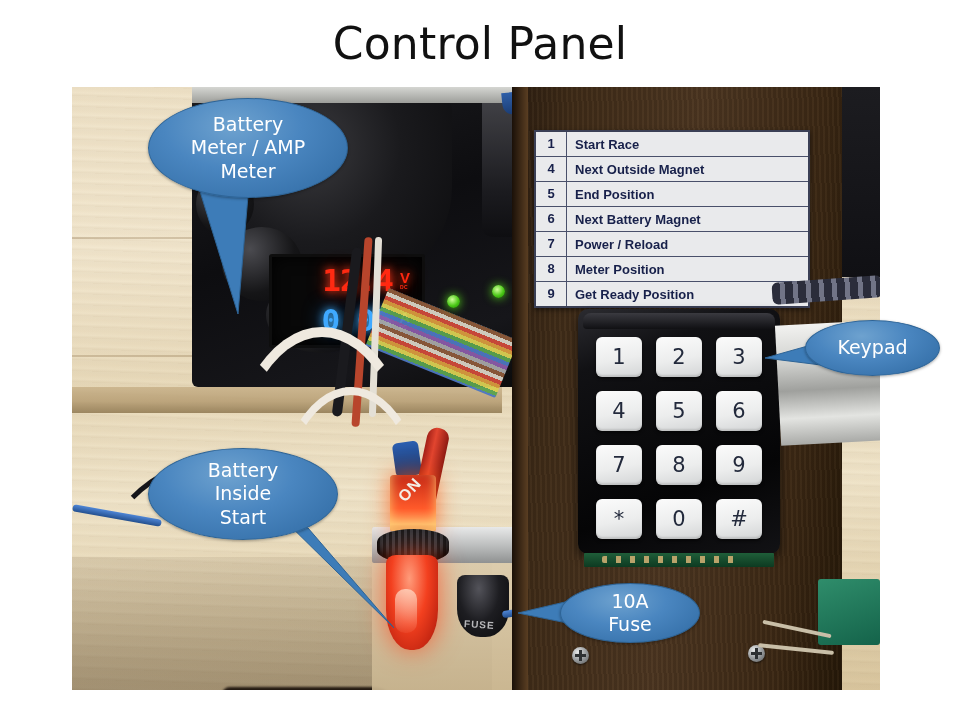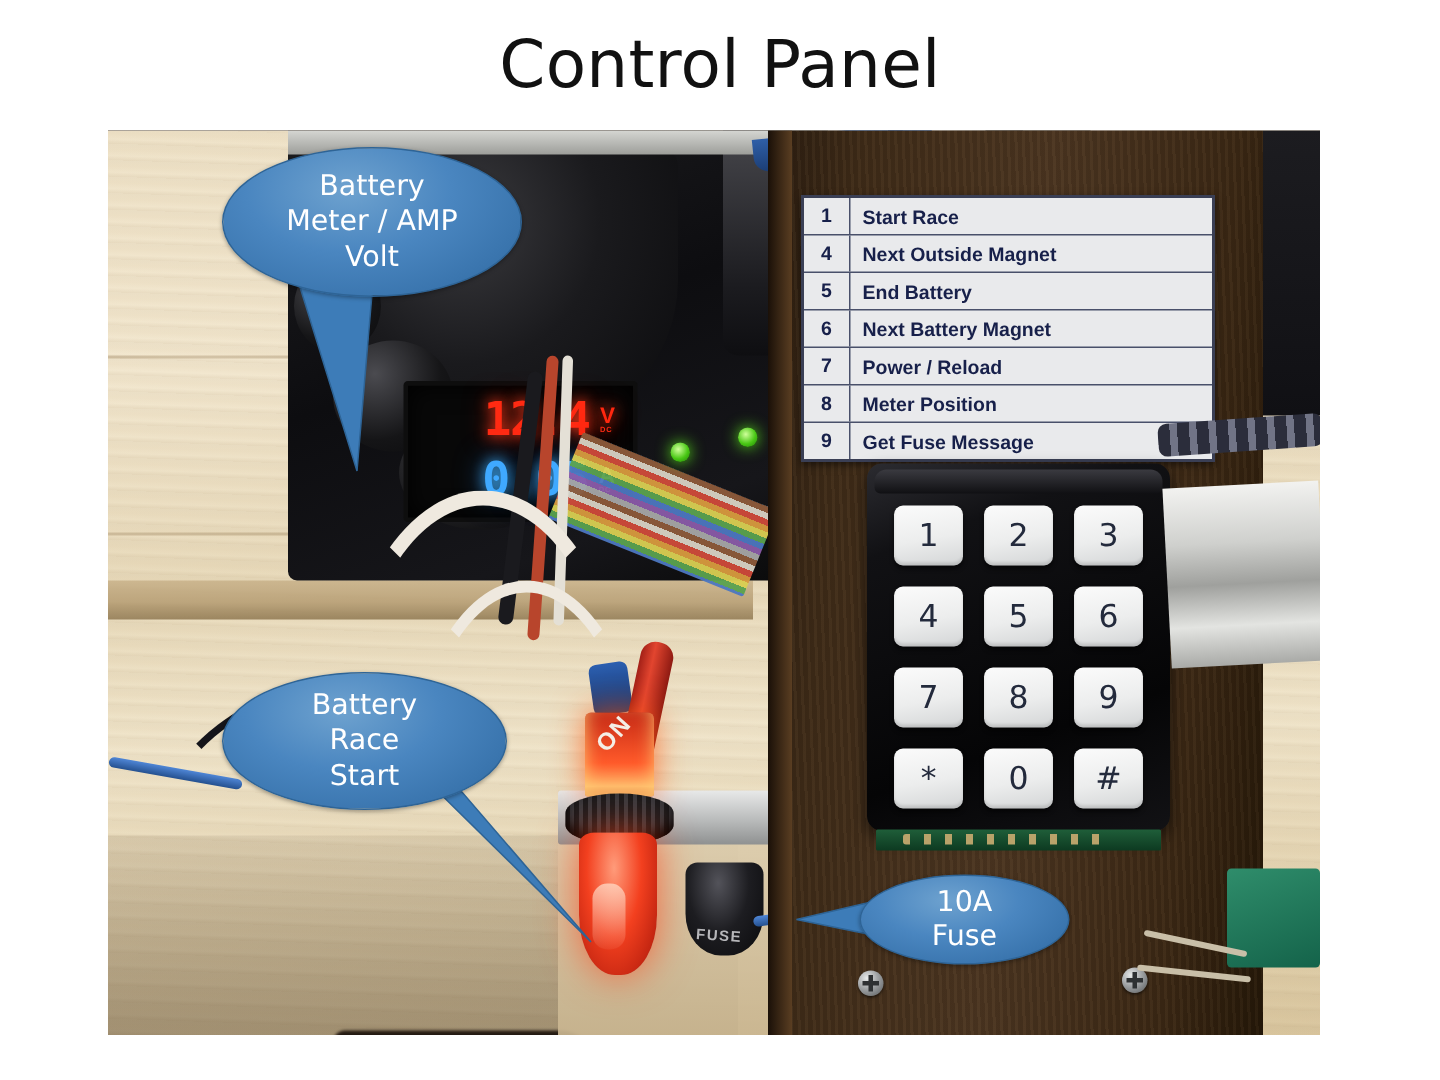--- a/index.html
+++ b/index.html
@@ -564,21 +564,21 @@
 
   #callout-meter { left: 148px; top: 98px; width: 200px; height: 100px; }
   #callout-meter .tail-svg { position: absolute; left: 40px; top: 70px; }
 
   #callout-switch { left: 148px; top: 448px; width: 190px; height: 92px; }
   #callout-switch .tail-svg { position: absolute; left: 120px; top: 58px; }
 
   #callout-keypad { left: 805px; top: 320px; width: 135px; height: 56px; }
   #callout-keypad .tail-svg { position: absolute; left: -42px; top: 18px; }
 
-  #callout-fuse { left: 573px; top: 583px; width: 140px; height: 60px; }
+  #callout-fuse { left: 560px; top: 583px; width: 140px; height: 60px; }
   #callout-fuse .tail-svg { position: absolute; left: -44px; top: 13px; }
 
   .tail-svg polygon { fill: #3d7cb8; stroke: #2e6496; stroke-width: 1; }
 </style>
 </head>
 <body>
 
 <div id="slide">
 
   <div id="slide-title">Control Panel</div>
@@ -657,37 +657,37 @@
       <div class="row">
         <div class="key">1</div>
         <div class="desc">Start Race</div>
       </div>
       <div class="row">
         <div class="key">4</div>
         <div class="desc">Next Outside Magnet</div>
       </div>
       <div class="row">
         <div class="key">5</div>
-        <div class="desc">End Battery</div>
+        <div class="desc">End Position</div>
       </div>
       <div class="row">
         <div class="key">6</div>
         <div class="desc">Next Battery Magnet</div>
       </div>
       <div class="row">
         <div class="key">7</div>
         <div class="desc">Power / Reload</div>
       </div>
       <div class="row">
         <div class="key">8</div>
         <div class="desc">Meter Position</div>
       </div>
       <div class="row">
         <div class="key">9</div>
-        <div class="desc">Get Fuse Message</div>
+        <div class="desc">Get Ready Position</div>
       </div>
     </div>
 
     <div id="keypad">
       <div class="bezel"></div>
       <div class="grid">
         <div class="key-btn">1</div>
         <div class="key-btn">2</div>
         <div class="key-btn">3</div>
         <div class="key-btn">4</div>
@@ -716,35 +716,43 @@
 
   </div>
 
   <div class="callout" id="callout-meter">
     <svg class="tail-svg" width="100" height="150" viewBox="0 0 100 150">
       <polygon points="6,4 62,4 50,146"></polygon>
     </svg>
     <div class="bubble">
       <span>Battery</span>
       <span>Meter / AMP</span>
-      <span>Volt</span>
+      <span>Meter</span>
     </div>
   </div>
 
   <div class="callout" id="callout-switch">
     <svg class="tail-svg" width="140" height="130" viewBox="0 0 140 130">
       <polygon points="4,2 40,22 126,122"></polygon>
     </svg>
     <div class="bubble">
       <span>Battery</span>
-      <span>Race</span>
+      <span>Inside</span>
       <span>Start</span>
     </div>
   </div>
 
+  <div class="callout" id="callout-keypad">
+    <svg class="tail-svg" width="70" height="40" viewBox="0 0 70 40">
+      <polygon points="66,2 66,28 2,20"></polygon>
+    </svg>
+    <div class="bubble">
+      <span>Keypad</span>
+    </div>
+  </div>
 
   <div class="callout" id="callout-fuse">
     <svg class="tail-svg" width="70" height="44" viewBox="0 0 70 44">
       <polygon points="66,2 66,30 2,17"></polygon>
     </svg>
     <div class="bubble">
       <span>10A</span>
       <span>Fuse</span>
     </div>
   </div>

